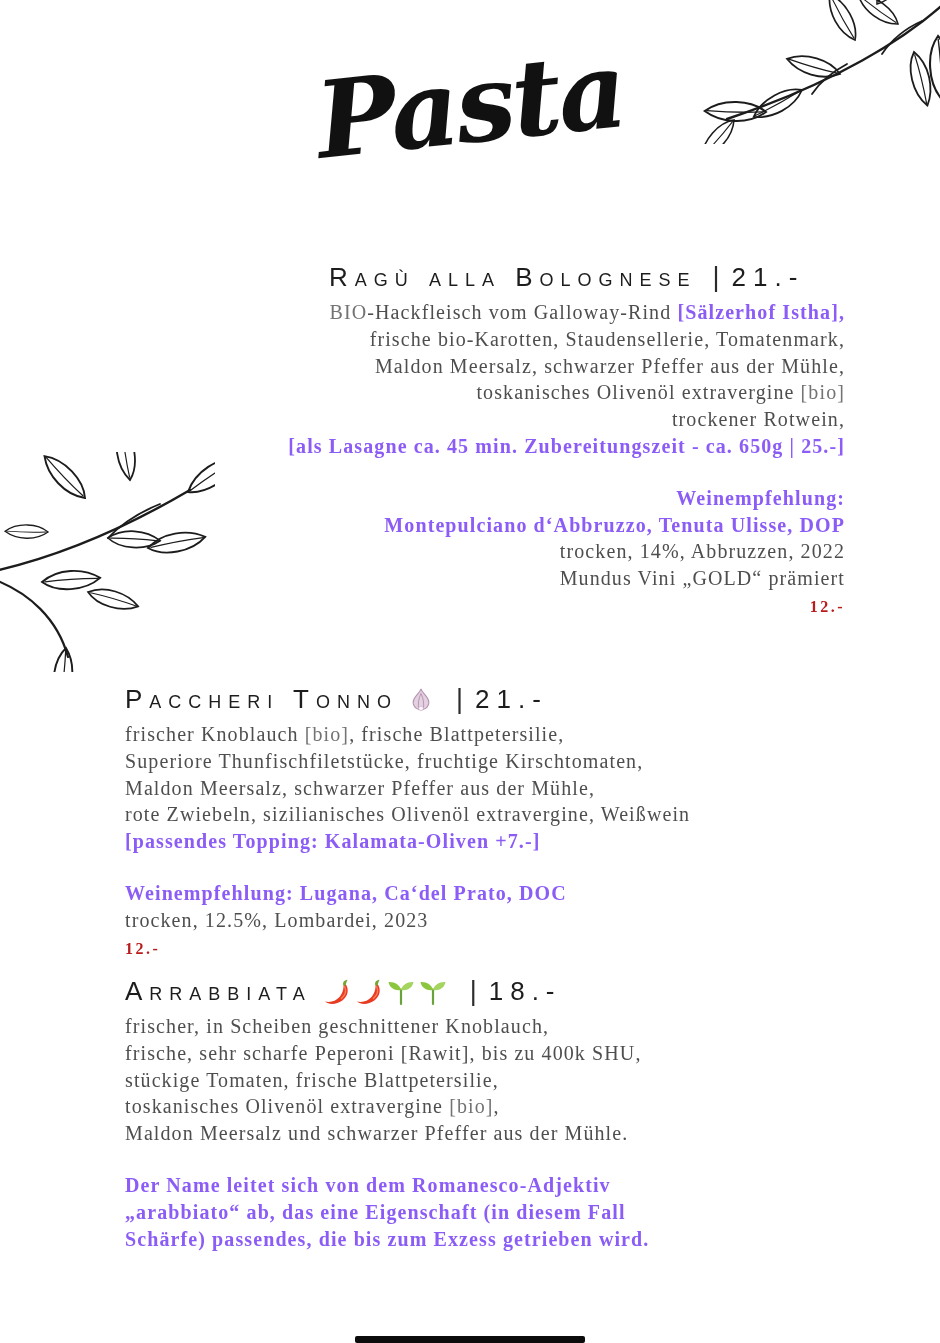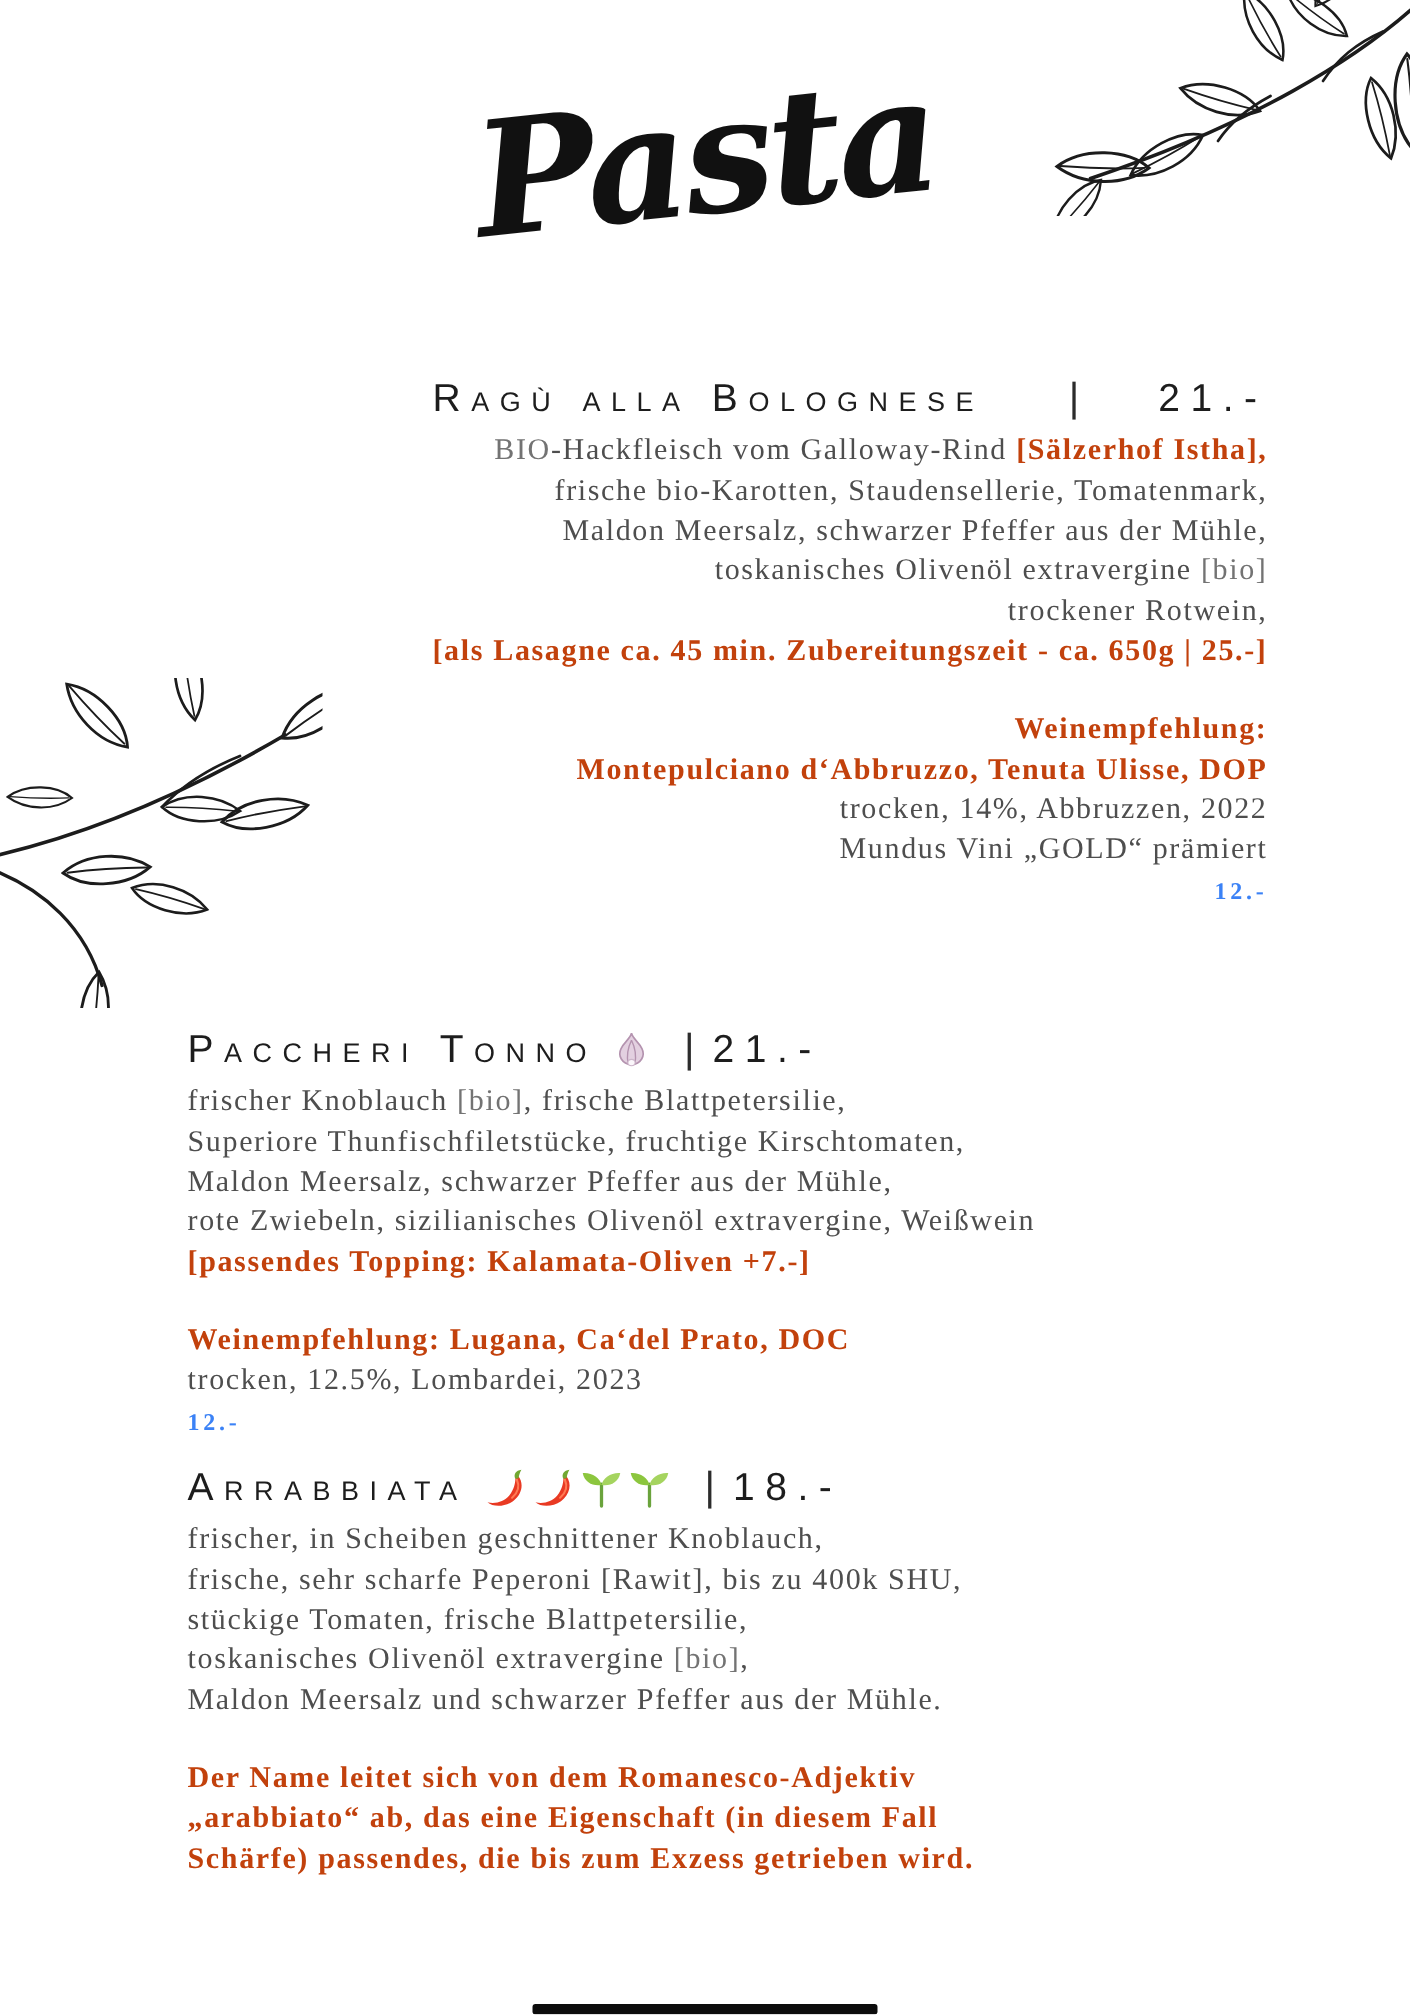--- a/index.html
+++ b/index.html
@@ -24,28 +24,28 @@
   .item-right { right:95px; text-align:right; }
   .item-left { left:125px; text-align:left; }
   #sec-0 { top:250px; }
   #sec-1 { top:684px; }
   #sec-2 { top:976px; }
   .heading {
     font-family:"Liberation Sans", sans-serif; font-variant:small-caps;
     font-size:26px; letter-spacing:7px; color:#1d1d1d;
     display:flex; align-items:center; margin-bottom:6px; white-space:nowrap;
   }
-  .item-right .heading { justify-content:space-between; }
+  .item-right .heading { justify-content:center;margin-top:12px; }
   .h-icons { display:flex; align-items:center; margin:0 4px 0 10px; }
   .h-icons svg { display:block; margin-right:2px; }
   .h-sep { letter-spacing:0; margin:0 12px 0 16px; font-weight:normal; font-size:27px; color:#2c2c2c; }
   .line { font-size:20px; line-height:26.8px; letter-spacing:1.1px; color:#4e4e4e; white-space:nowrap; }
   .seg.green  { color:#737373; }
-  .seg.bold   { font-weight:bold; color:#c2410c; }
-  .seg.price  { font-weight:bold; color:#3b82f6; font-size:16px; letter-spacing:2.5px; }
+  .seg.bold   { font-weight:bold; color:#8b5cf6; }
+  .seg.price  { font-weight:bold; color:#b91c1c; font-size:16px; letter-spacing:2.5px; }
   .group { margin-top:25px; }
   .group.body { margin-top:0; }
   
   .home-bar {
     position:absolute; bottom:0; left:50%; transform:translateX(-50%);
     width:230px; height:7px; background:#0c0c0c; border-radius:2px;
   }
 </style>
 </head>
 <body>

